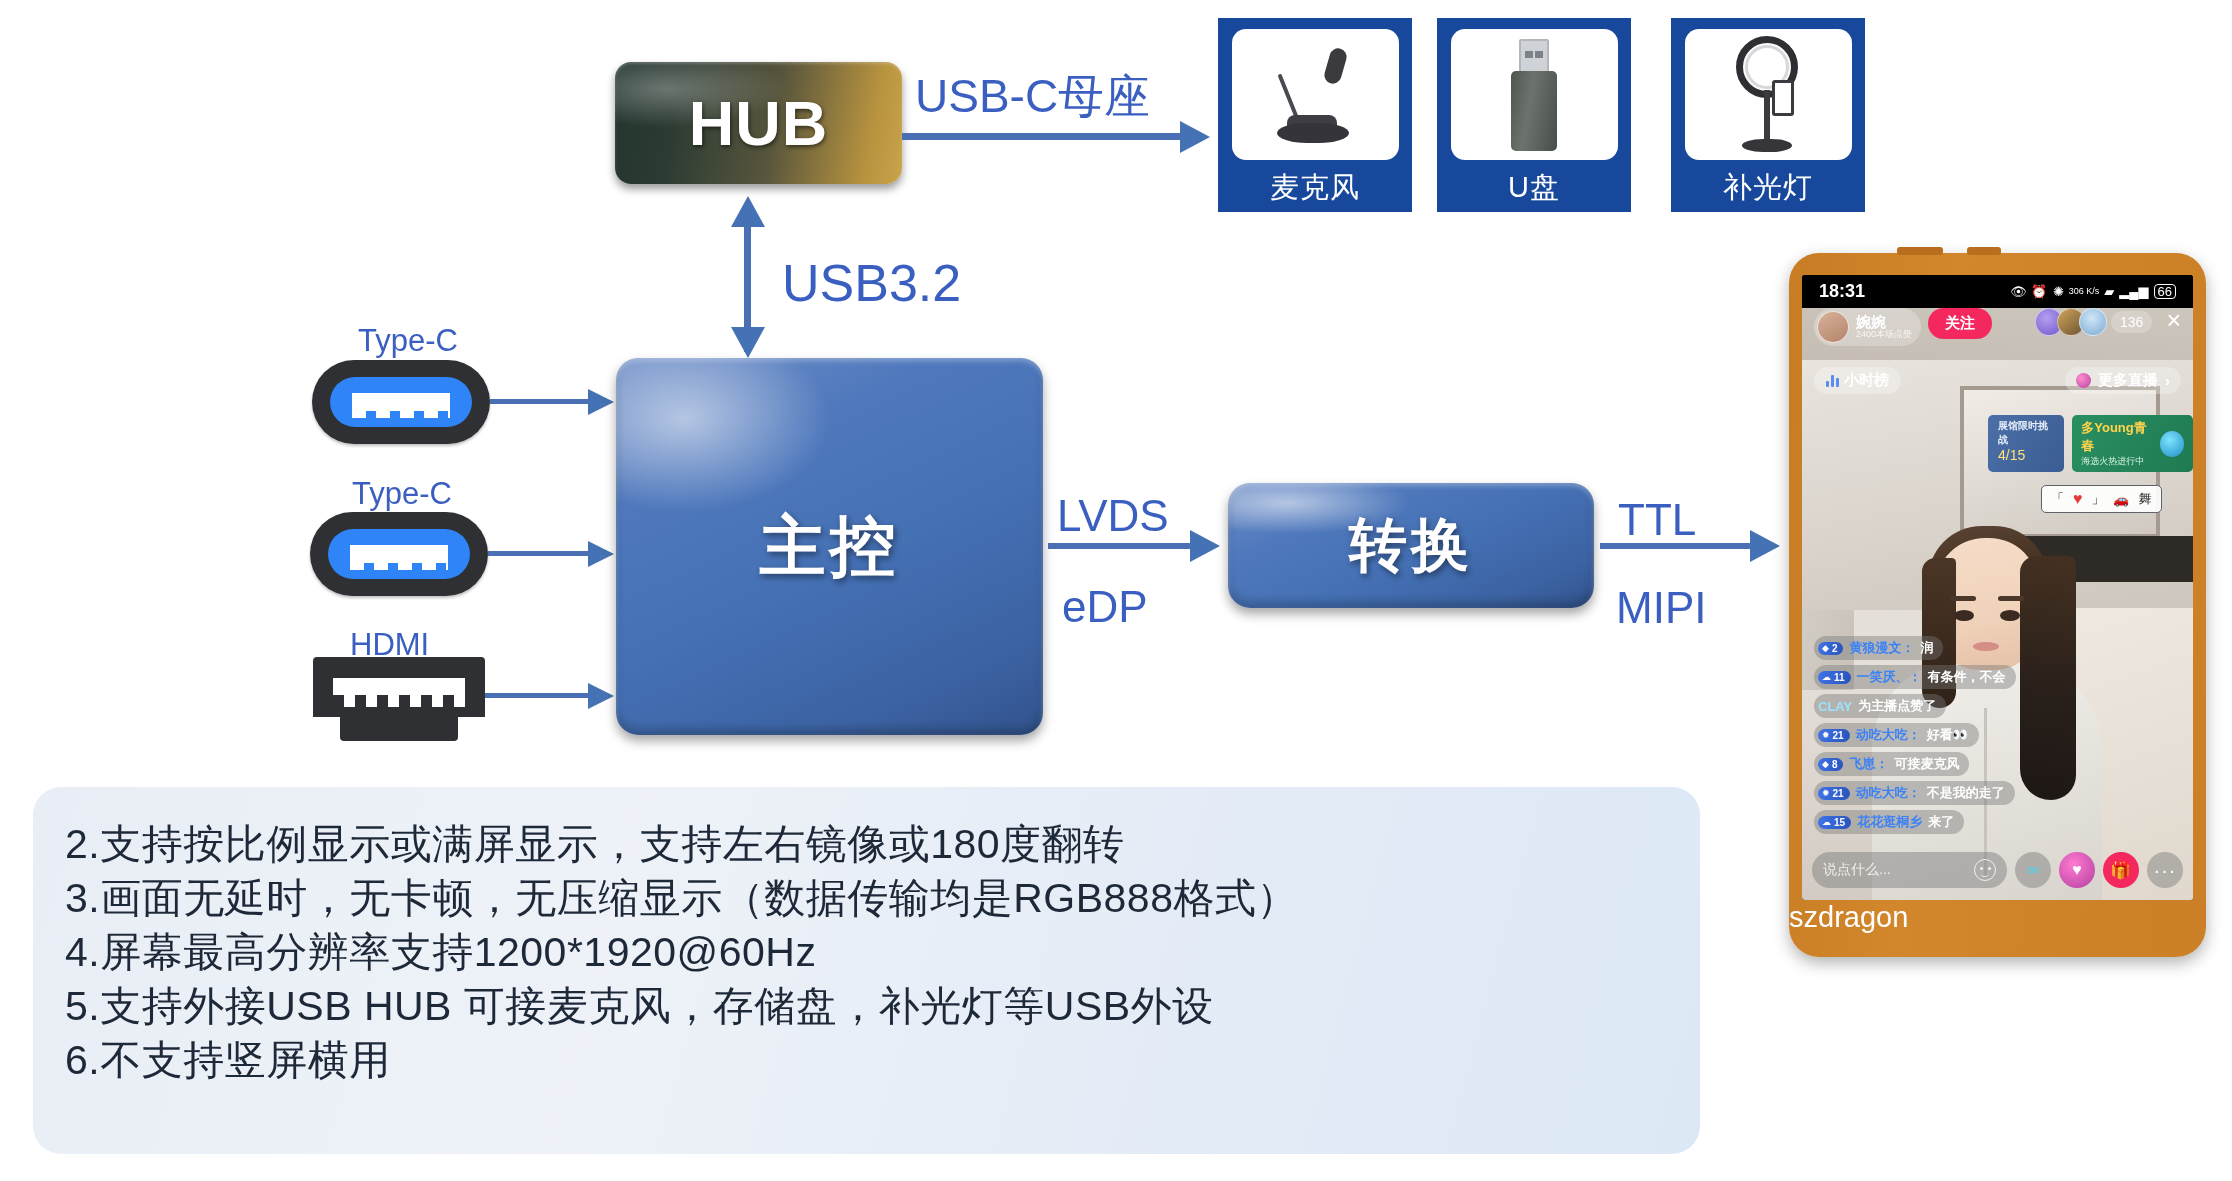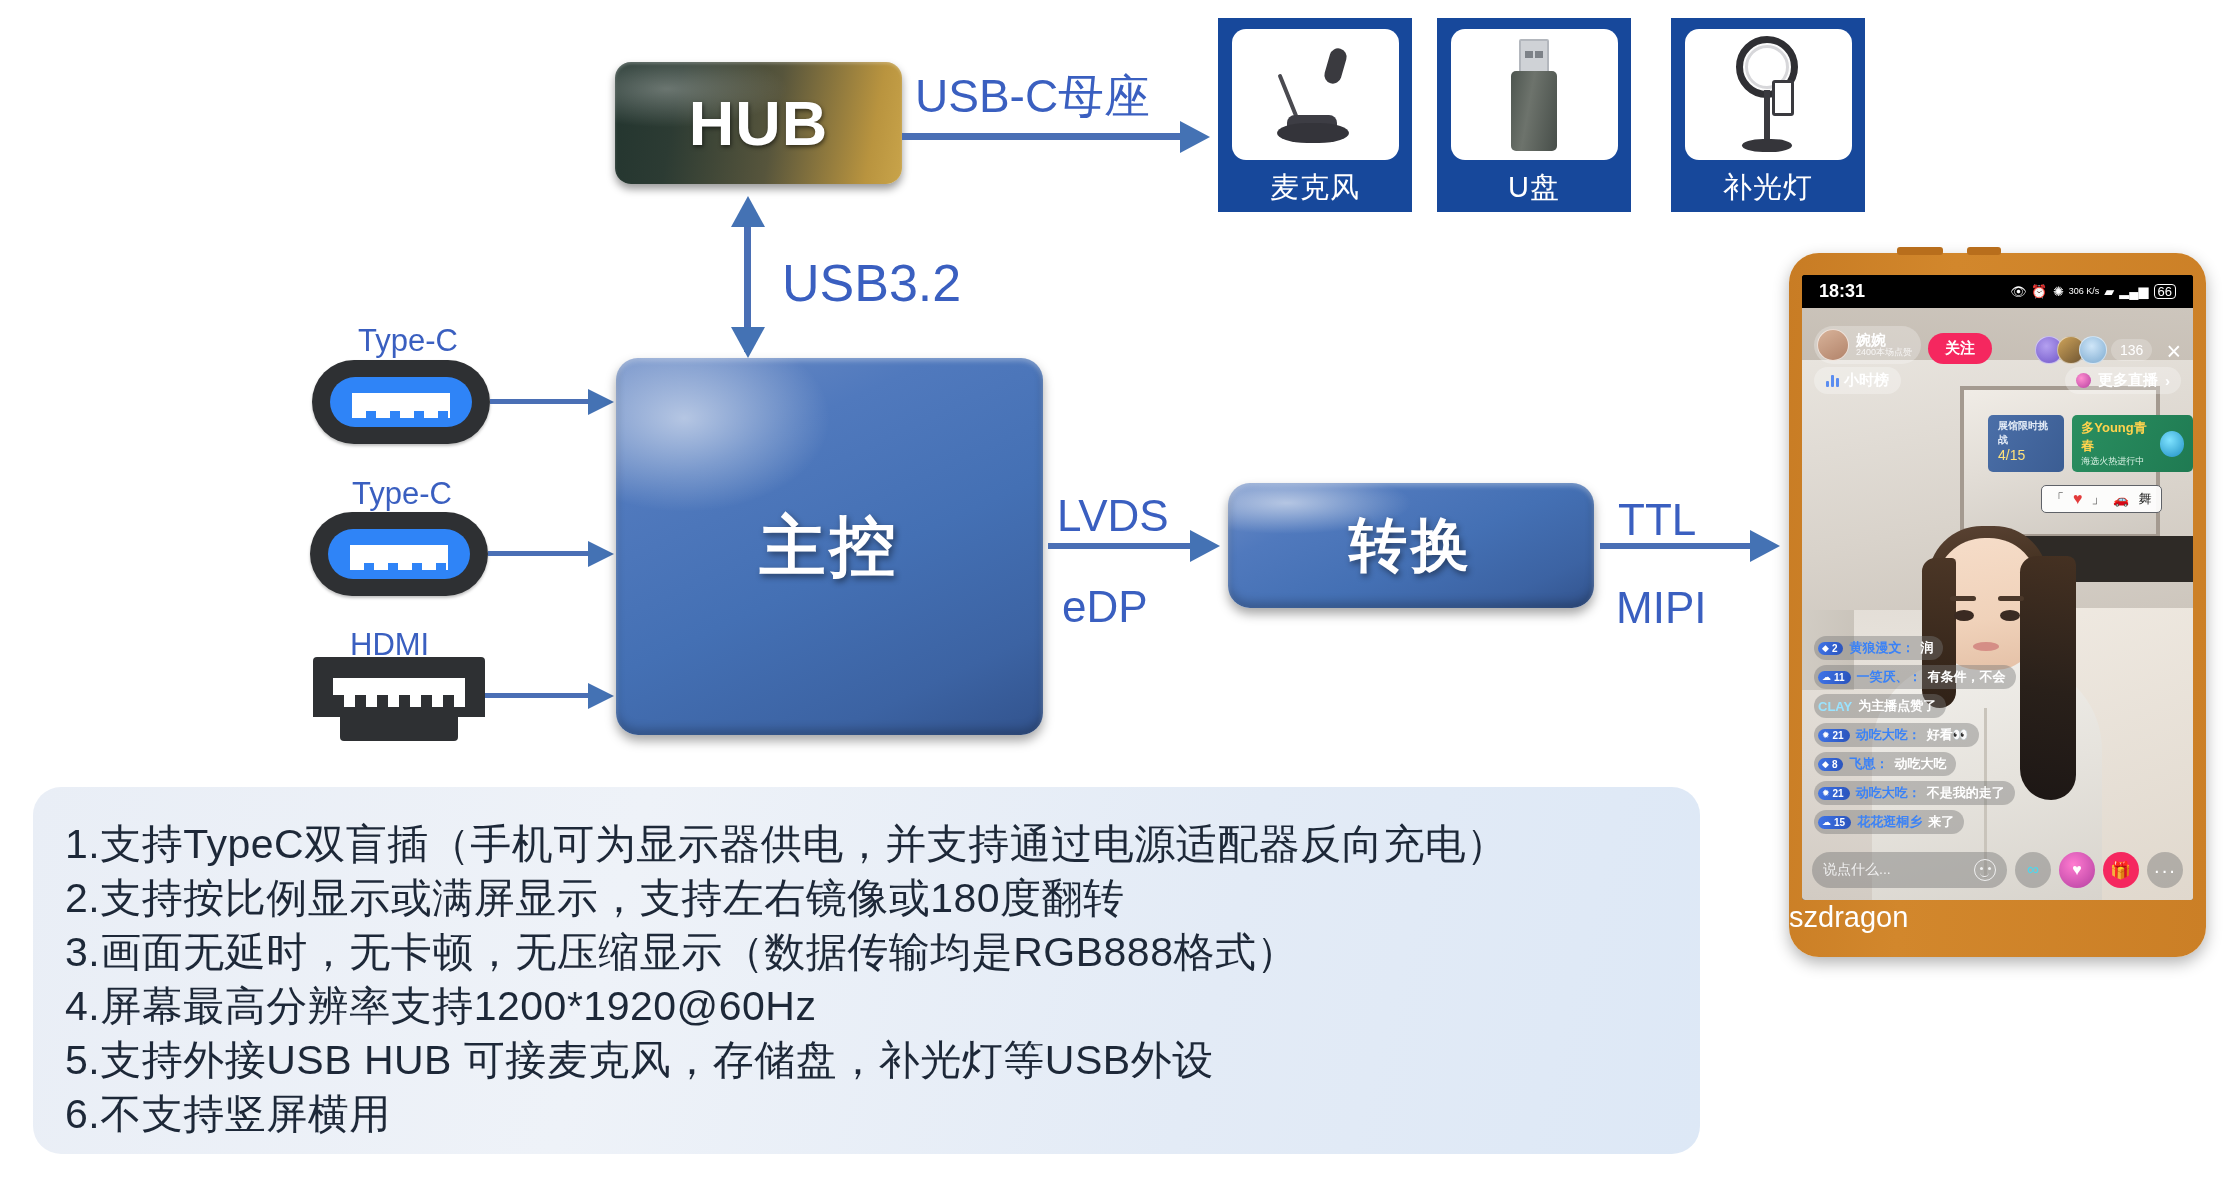--- a/index.html
+++ b/index.html
@@ -330,21 +330,21 @@
     background: #d58e86; border-radius: 50%;
   }
   .p-zip {
     position: absolute; left: 182px; top: 400px; width: 3px; height: 170px;
     background: #c9c4bb;
   }
 
   
   .ov-topbar {
     position: absolute; left: 0; top: 33px; width: 391px; height: 56px;
-    display: flex; align-items: flex-end; padding: 0 12px; gap: 7px;
+    display: flex; align-items: flex-start; padding: 0 12px; gap: 7px;
   }
   .host-chip {
     display: flex; align-items: center; gap: 7px;
     background: rgba(255,255,255,.26); border-radius: 20px;
     padding: 3px 9px 3px 3px;
   }
   .host-avatar {
     width: 32px; height: 32px; border-radius: 50%;
     background: linear-gradient(150deg, #d8b39a, #b2836a);
     border: 1.5px solid rgba(255,255,255,.7);
@@ -578,21 +578,20 @@
   <div class="abs blue-block conv-block">
     <span class="block-cn-label">转换</span>
   </div>
 
   <div class="abs arrow-line" style="left:1600px; top:543px; width:152px; height:6px;"></div>
   <div class="abs arrow-head-right" style="left:1750px; top:530px;"></div>
   <div class="abs blue-text lbl-ttl">TTL</div>
   <div class="abs blue-text lbl-mipi">MIPI</div>
 
   <div class="abs spec-panel">
-    <div class="spec-line">1.支持TypeC双盲插（手机可为显示器供电，并支持通过电源适配器反向充电）</div>
     <div class="spec-line">2.支持按比例显示或满屏显示，支持左右镜像或180度翻转</div>
     <div class="spec-line">3.画面无延时，无卡顿，无压缩显示（数据传输均是RGB888格式）</div>
     <div class="spec-line">4.屏幕最高分辨率支持1200*1920@60Hz</div>
     <div class="spec-line">5.支持外接USB HUB 可接麦克风，存储盘，补光灯等USB外设</div>
     <div class="spec-line">6.不支持竖屏横用</div>
   </div>
 
   <div class="abs phone-frame">
     <div class="phone-btn" style="left:108px; top:-6px; width:46px; height:8px;"></div>
     <div class="phone-btn" style="left:178px; top:-6px; width:34px; height:8px;"></div>
@@ -716,21 +715,21 @@
           </span>
           <span class="chat-user">动吃大吃：</span>
           <span class="chat-text">好看👀</span>
         </div>
         <div class="chat-row">
           <span class="lvl-badge">
             <span class="ic">◆</span>
             <span>8</span>
           </span>
           <span class="chat-user">飞崽：</span>
-          <span class="chat-text">动吃大吃</span>
+          <span class="chat-text">可接麦克风</span>
         </div>
         <div class="chat-row">
           <span class="lvl-badge">
             <span class="ic">✹</span>
             <span>21</span>
           </span>
           <span class="chat-user">动吃大吃：</span>
           <span class="chat-text">不是我的走了</span>
         </div>
         <div class="chat-row">

